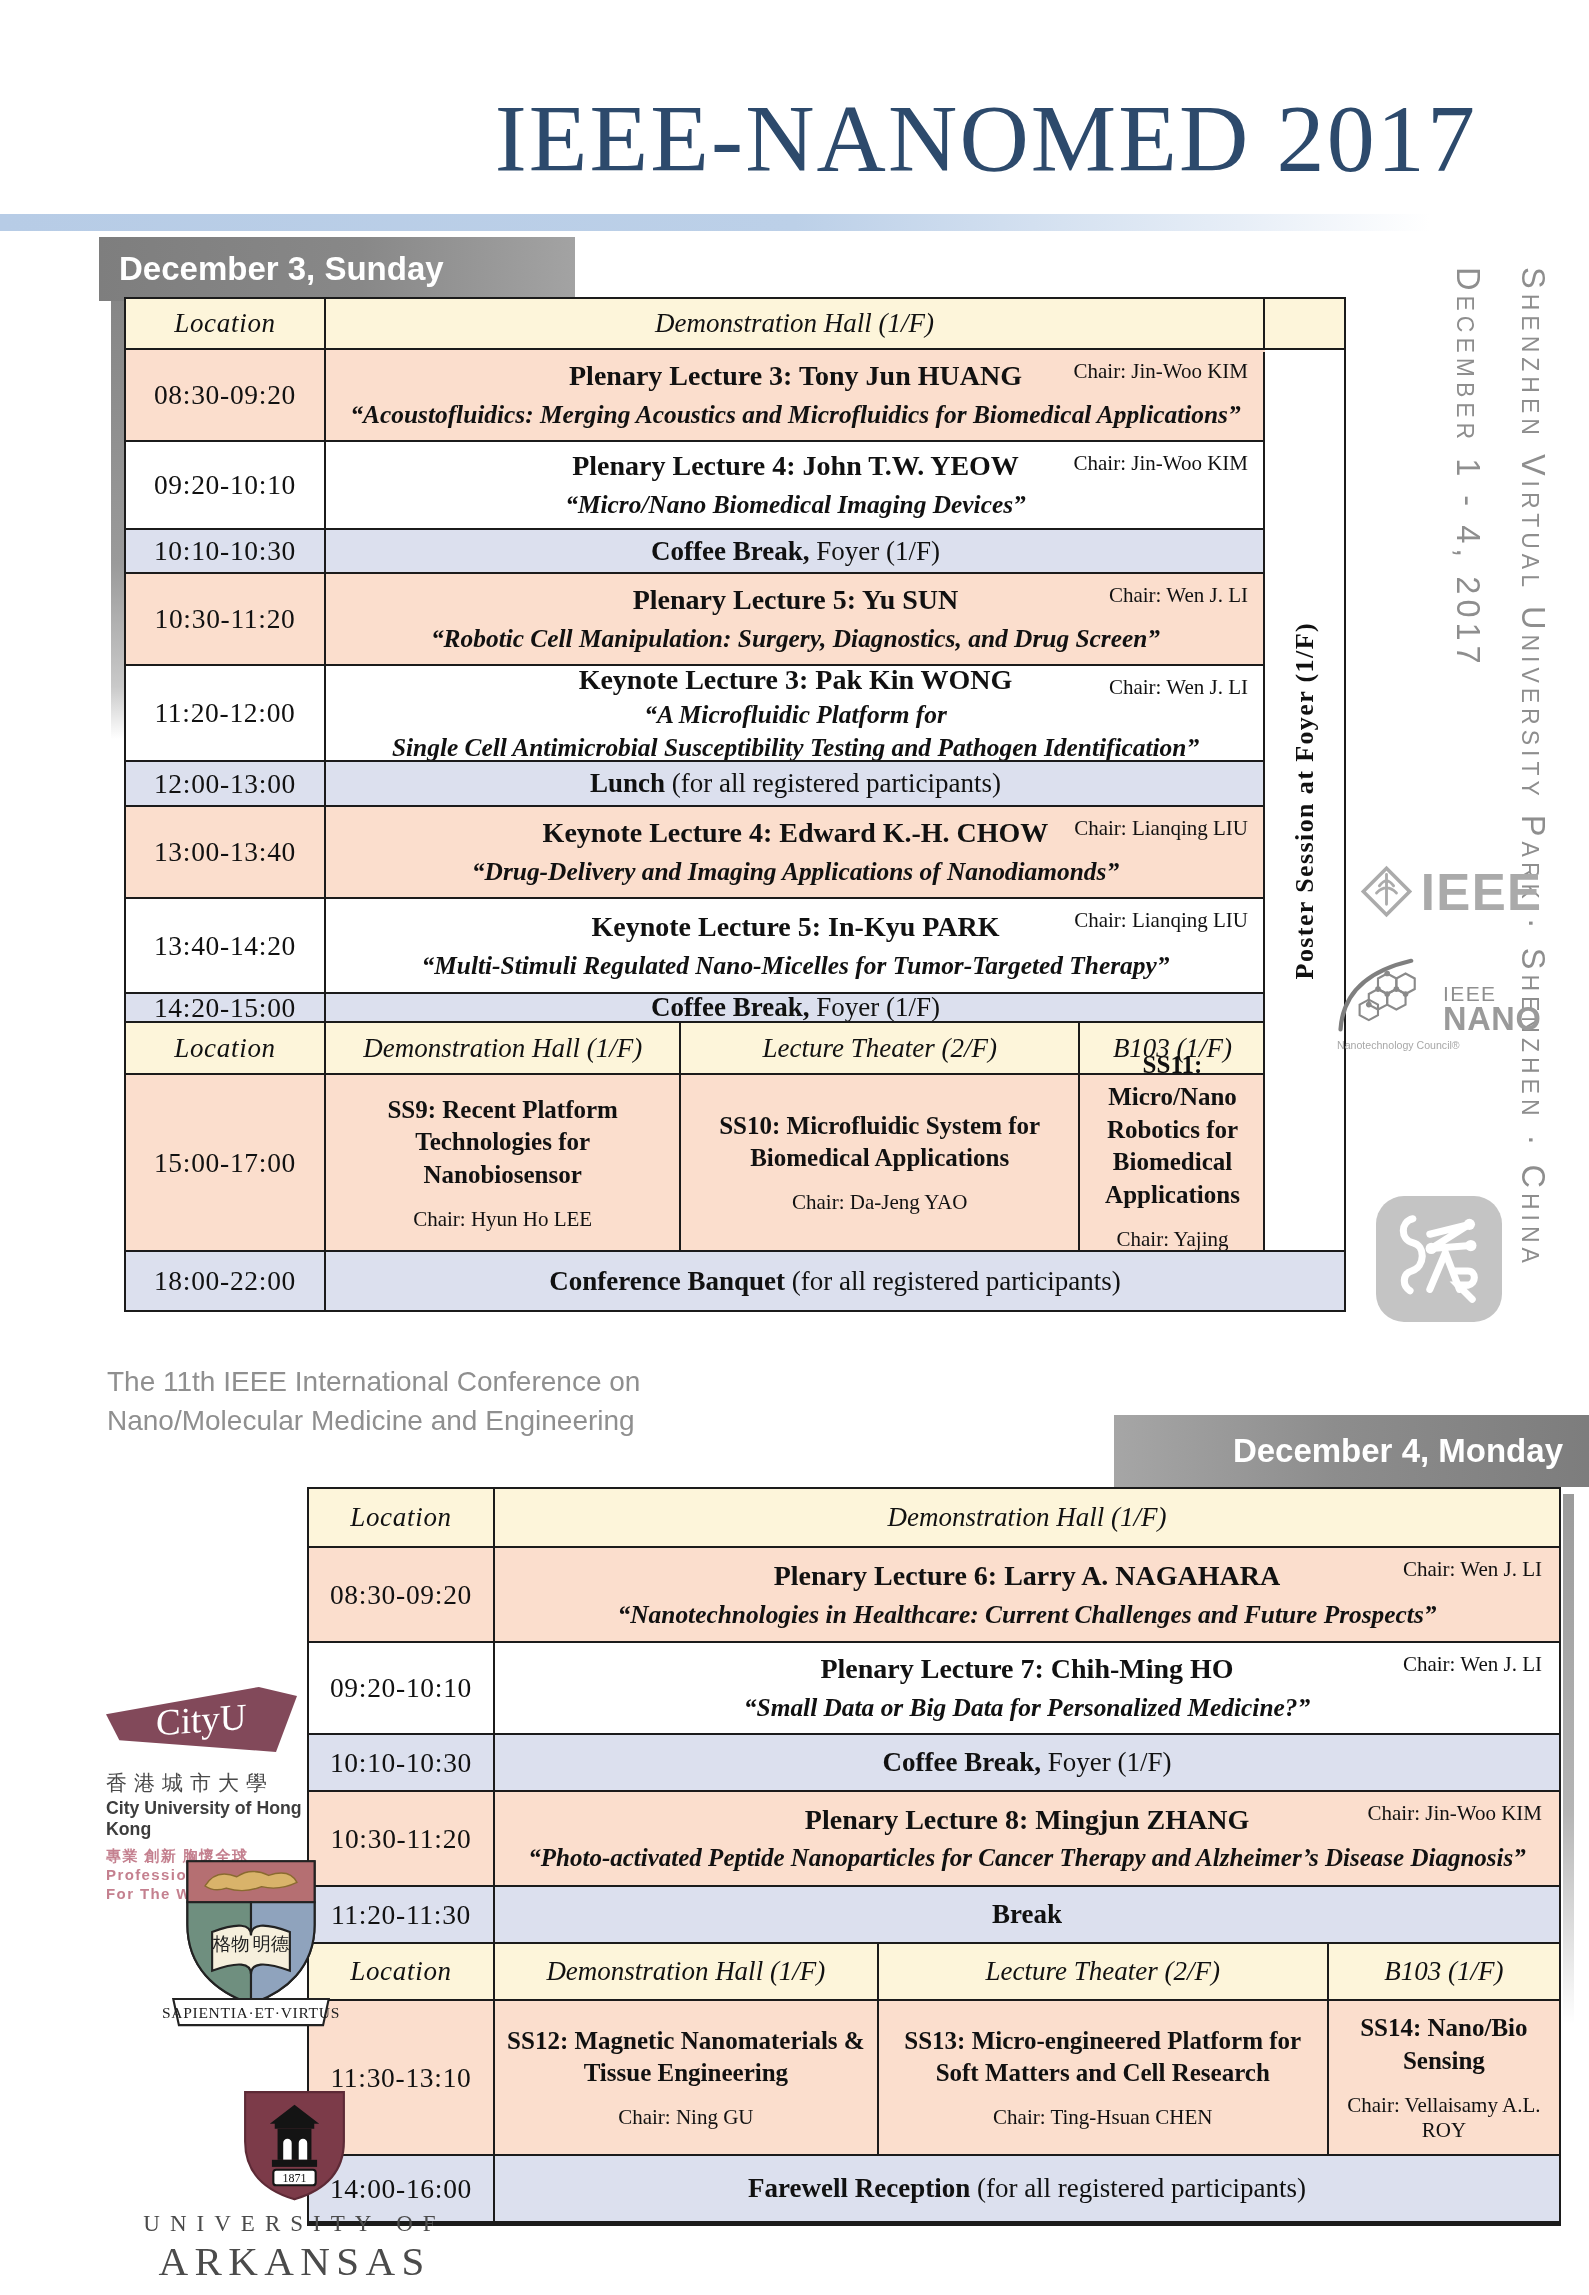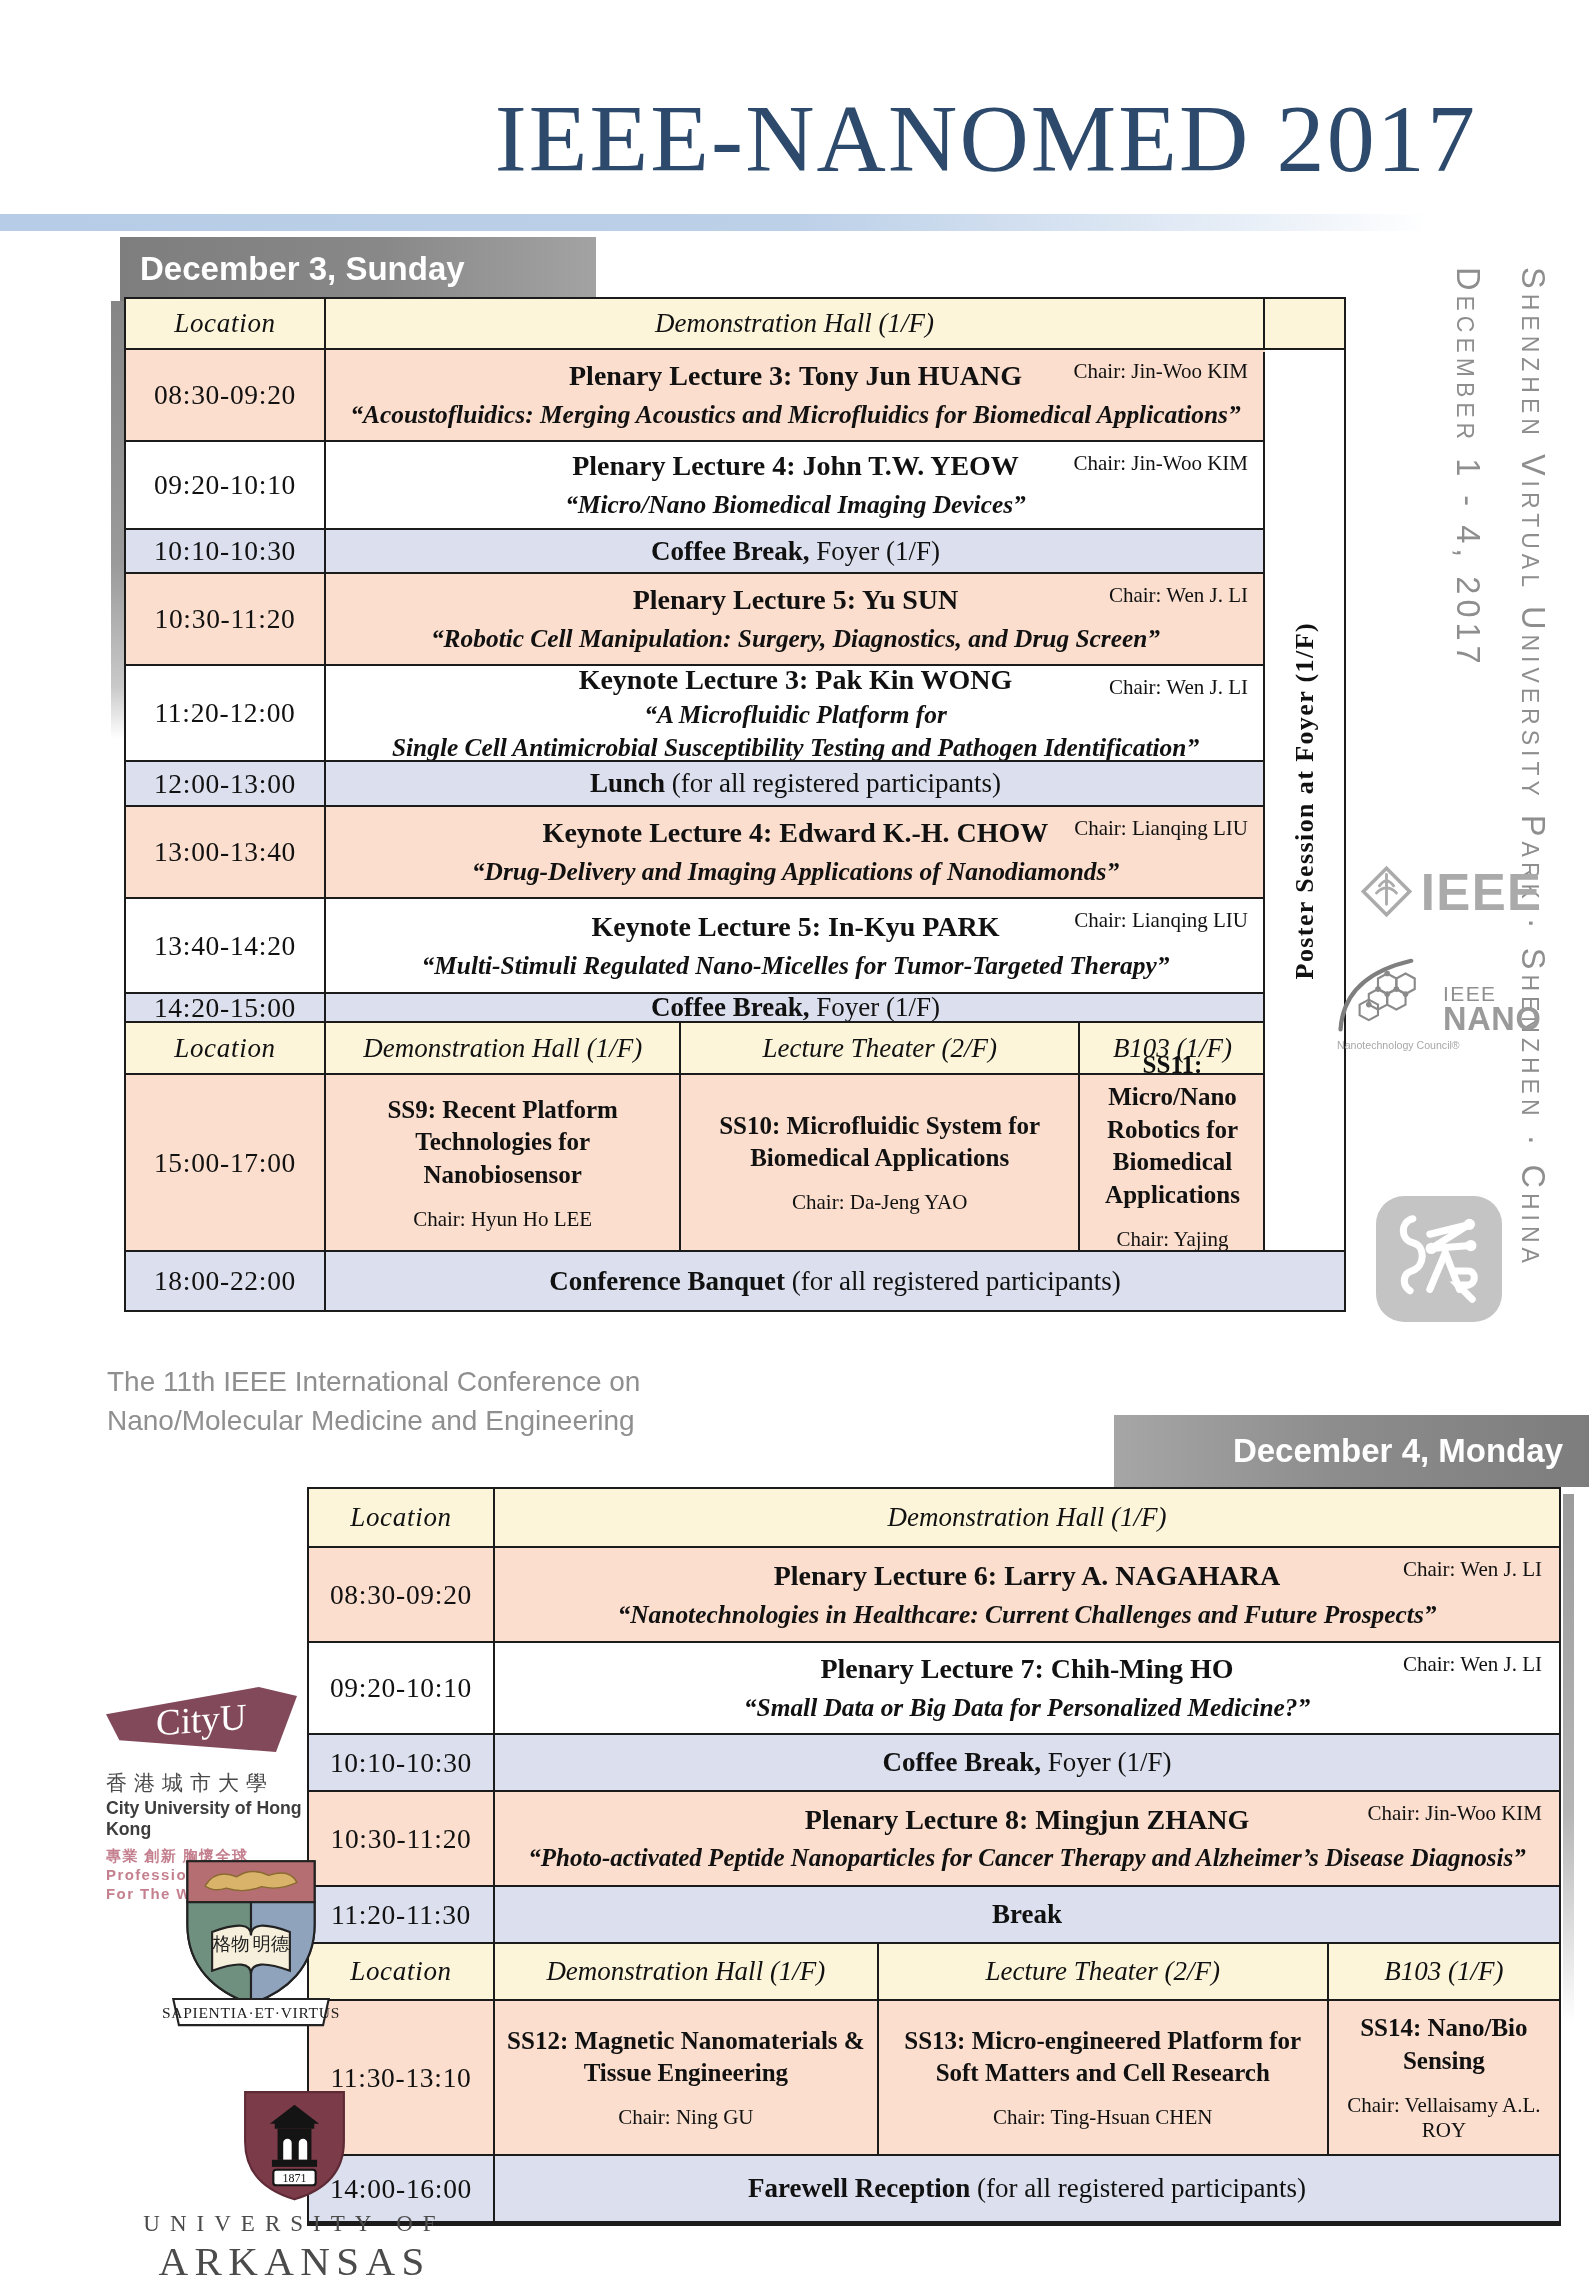--- a/index.html
+++ b/index.html
@@ -8,21 +8,21 @@
 
   
   .main-title{position:absolute;top:83px;right:112px;font-size:96px;letter-spacing:2.1px;
               color:#2d4a6c;font-family:"Liberation Serif","DejaVu Serif",serif;white-space:nowrap;}
   .title-bar{position:absolute;top:214px;left:0;width:1589px;height:17px;
              background:linear-gradient(90deg,#b7cce6 0%,#bcd0e8 50%,#e7eef7 78%,#ffffff 90%);}
 
   
   .day-box{position:absolute;color:#fff;font-family:"Liberation Sans","DejaVu Sans",sans-serif;
            font-weight:bold;font-size:33px;display:flex;align-items:center;}
-  .sunday-box{left:120px;top:237px;width:456px;height:64px;padding-left:20px;
+  .sunday-box{left:99px;top:237px;width:456px;height:64px;padding-left:20px;
               background:linear-gradient(90deg,#7e7e7e 0%,#888888 55%,#a3a3a3 100%);}
   .monday-box{left:1114px;top:1415px;width:449px;height:72px;justify-content:flex-end;padding-right:39px;
               background:linear-gradient(90deg,#a6a6a6 0%,#8d8d8d 45%,#7c7c7c 100%);}
   .left-strip{position:absolute;left:111px;top:301px;width:13.4px;height:438px;
               background:linear-gradient(180deg,#868686 0%,#9a9a9a 60%,#c9c9c9 88%,rgba(201,201,201,0) 100%);}
   .right-strip{position:absolute;left:1563px;top:1494px;width:10.6px;height:530px;
                background:linear-gradient(180deg,#9b9b9b 0%,#b5b5b5 60%,rgba(220,220,220,0) 100%);}
 
   
   .sched{position:absolute;box-sizing:border-box;border:2.8px solid #1b1b1b;background:#fff;}

